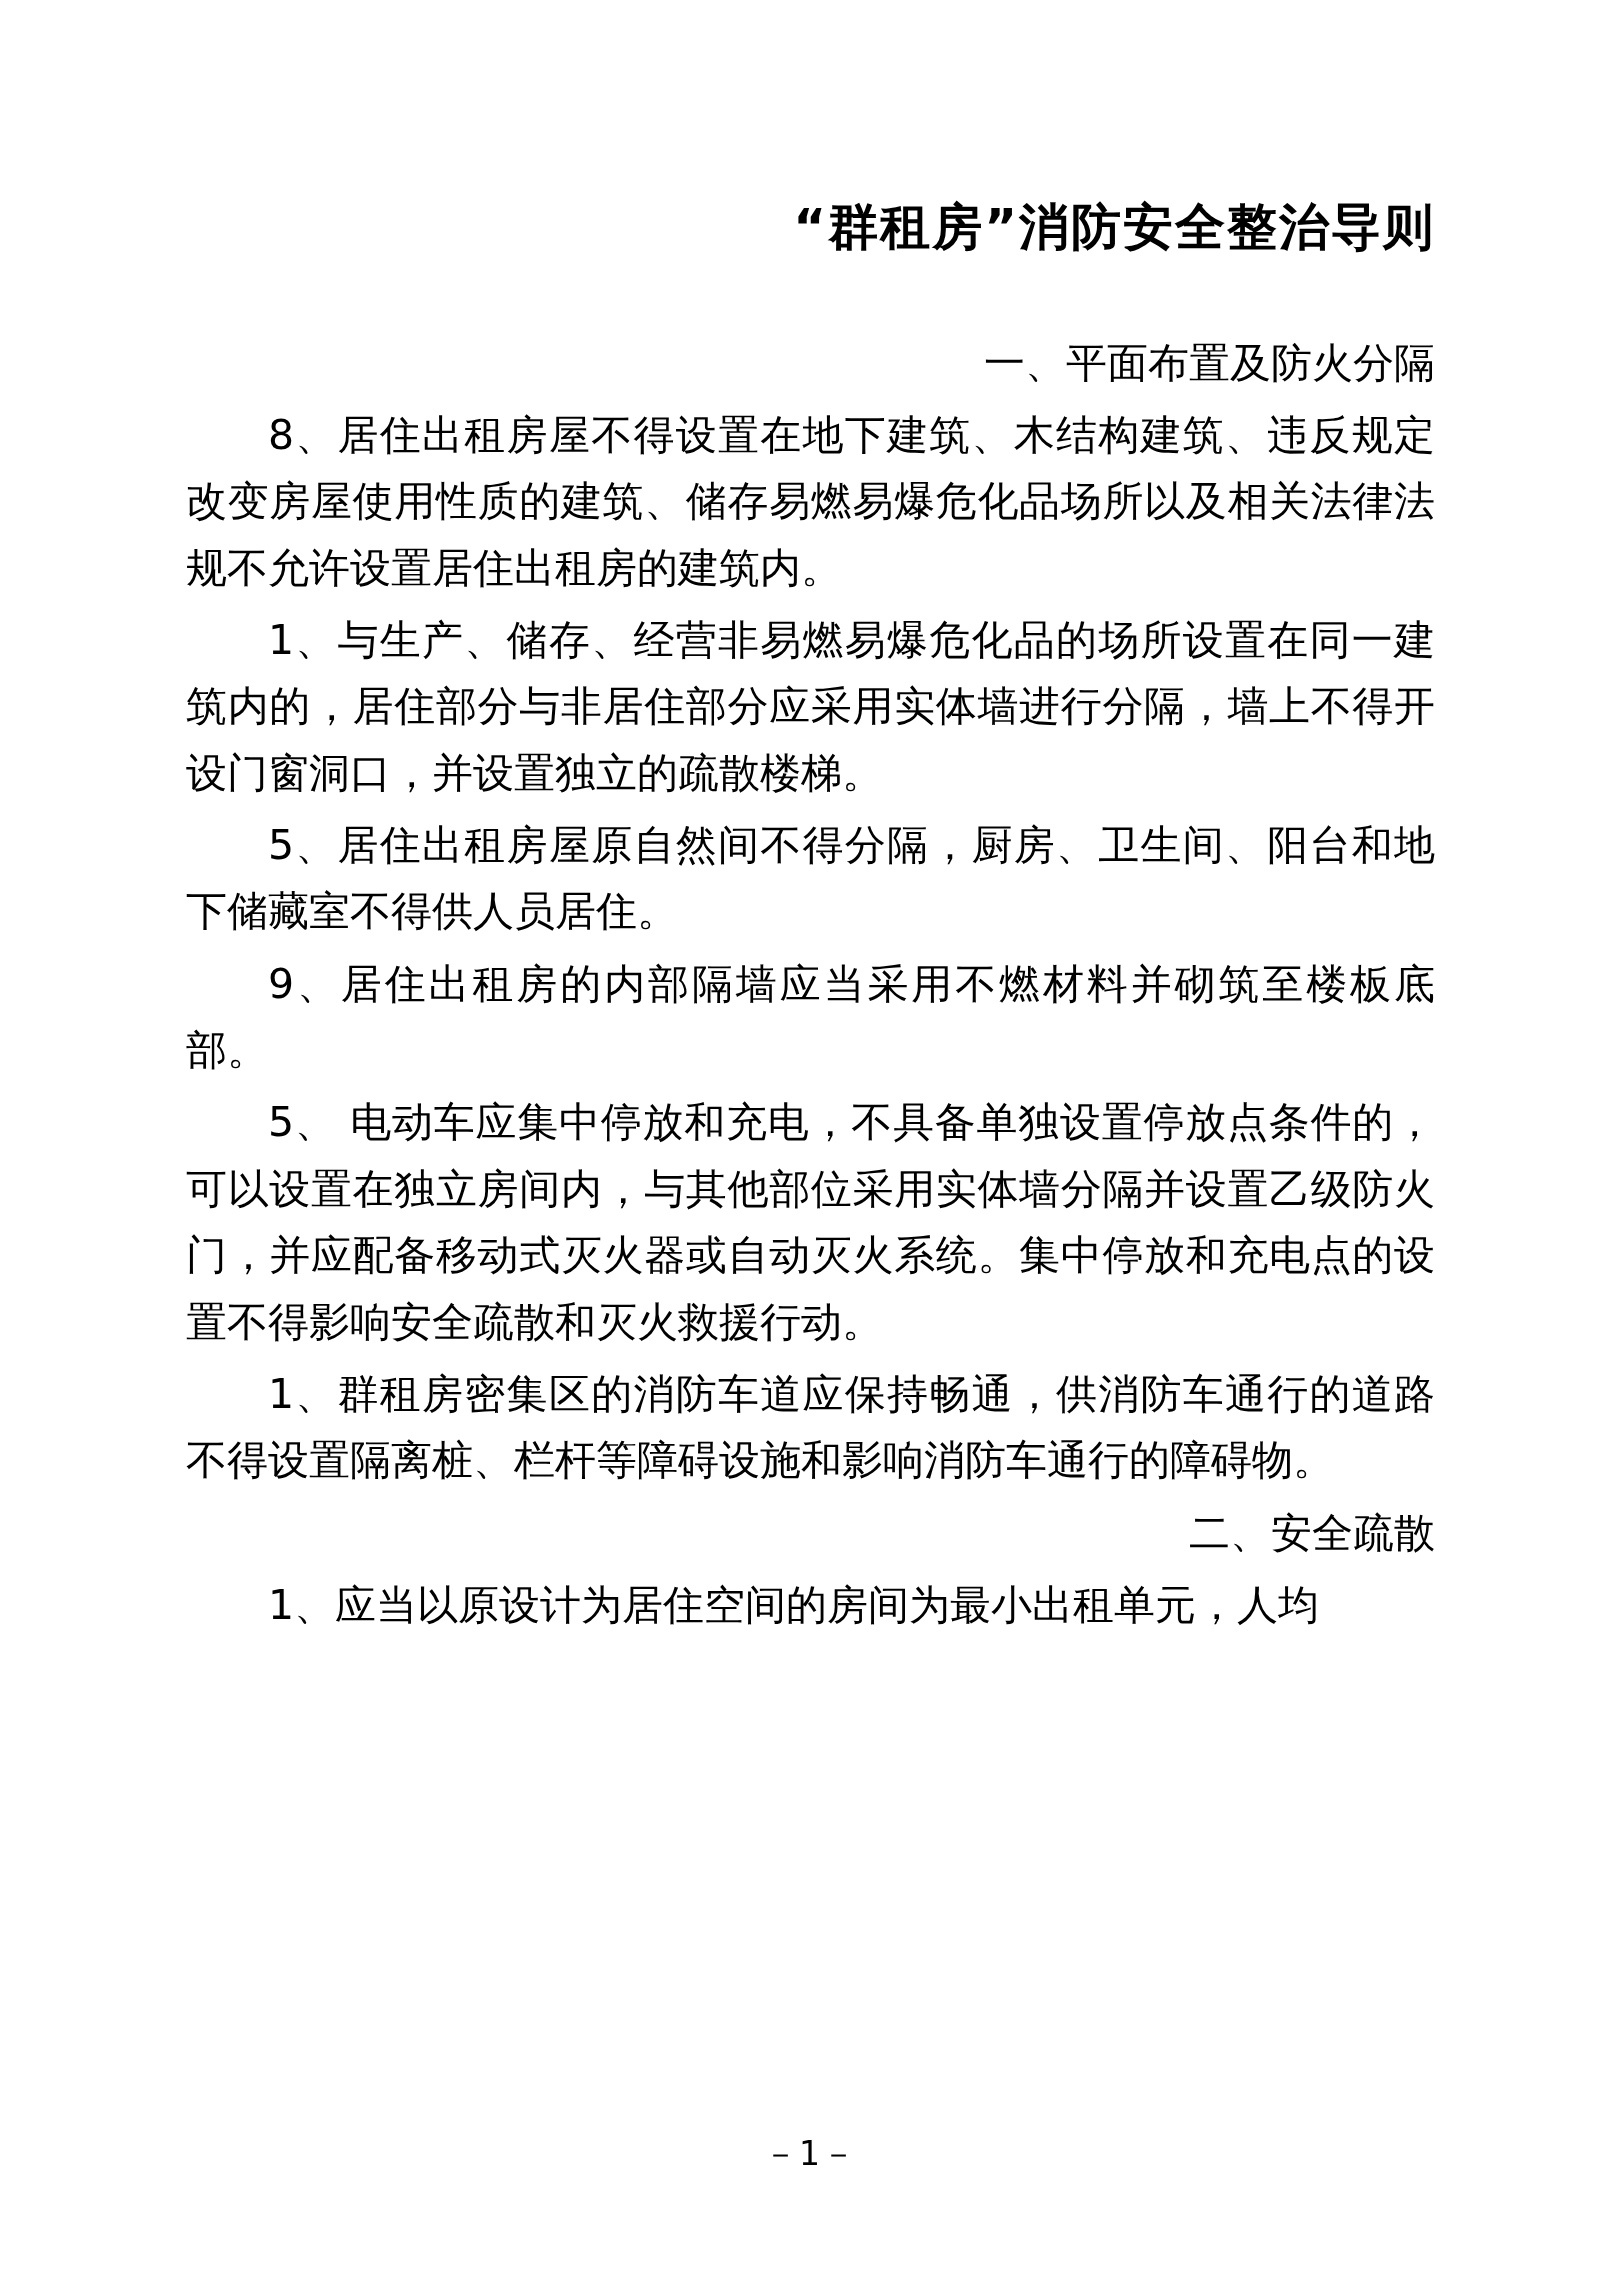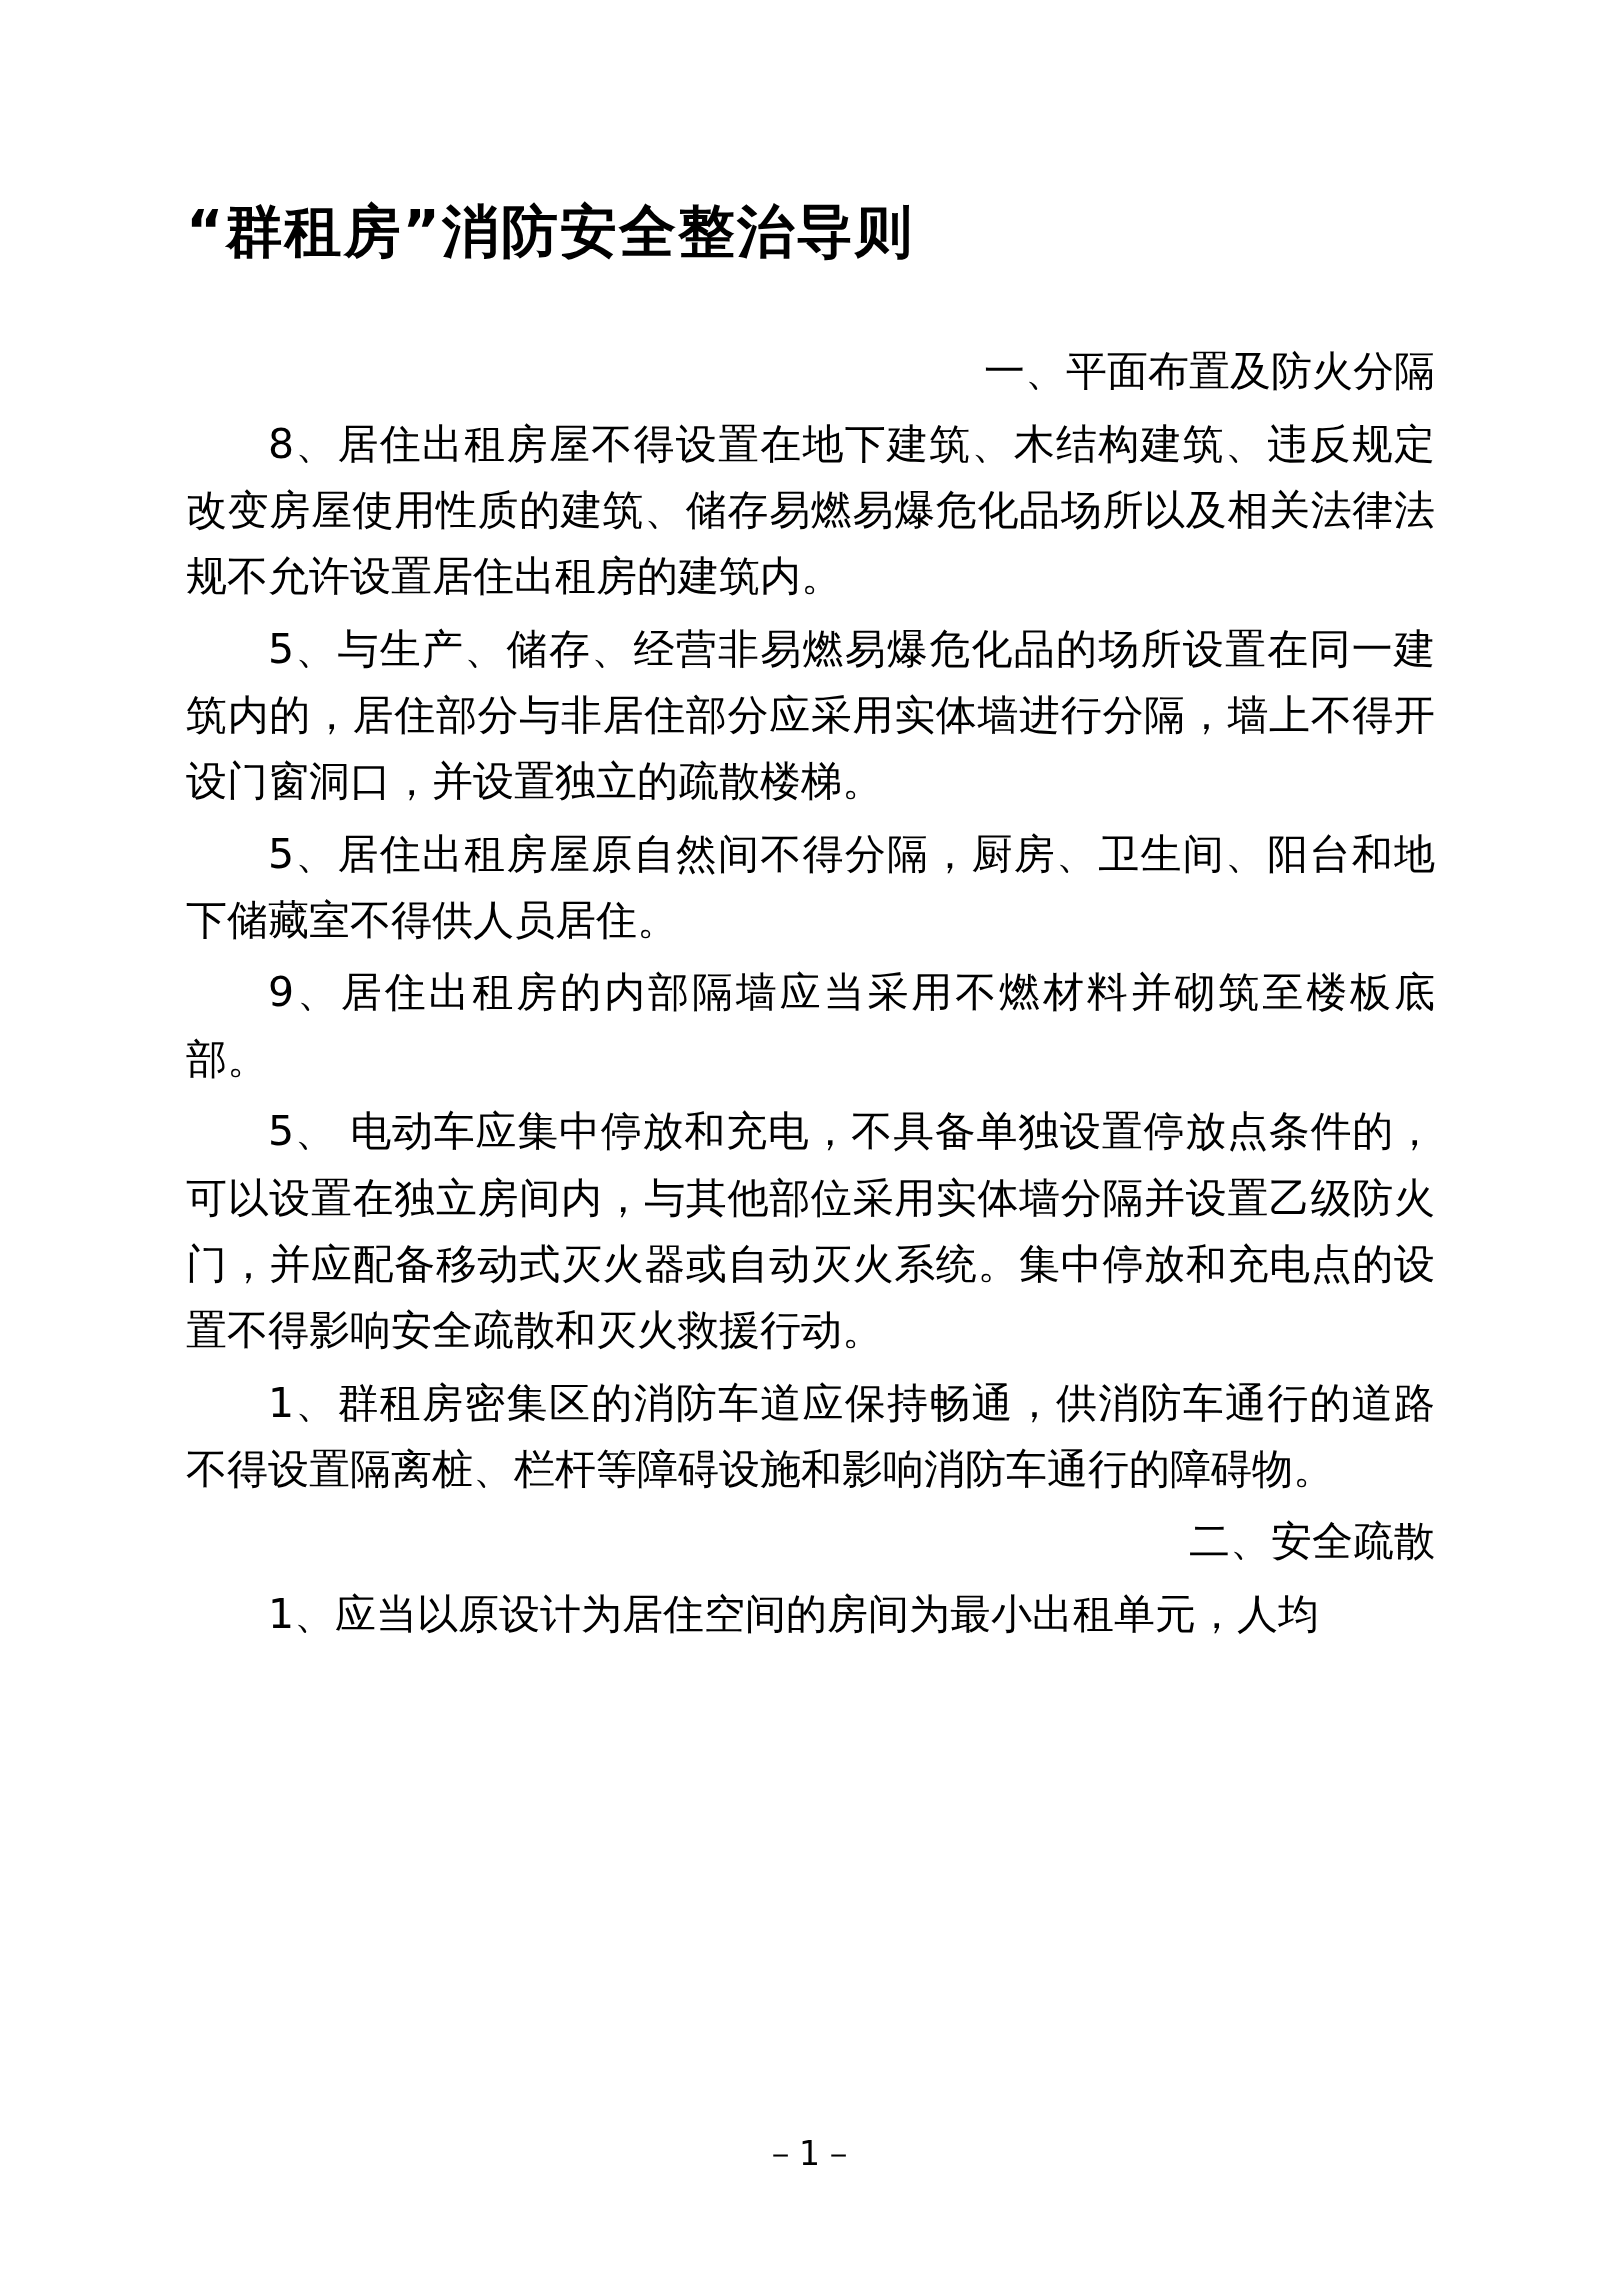--- a/index.html
+++ b/index.html
@@ -16,22 +16,22 @@
     overflow: hidden;
   }
   .page {
     box-sizing: border-box;
     width: 1621px;
     height: 2293px;
     padding: 196px 186px 0 186px;
     position: relative;
   }
   .doc-title {
-    text-align: left;
-    font-size: 57px;
+    text-align: right;
+    font-size: 50px;
     font-weight: 700;
     letter-spacing: 2px;
     line-height: 1.25;
     margin: 0 0 71px 0;
     font-family: "DejaVu Sans", "Liberation Sans", sans-serif;
   }
   .para {
     font-size: 41px;
     line-height: 1.62;
     margin: 0 0 5.9px 0;
@@ -64,21 +64,21 @@
 </head>
 <body>
 
 <div class="page">
 
   <h1 class="doc-title">“群租房”消防安全整治导则</h1>
 
   <div class="section">
     <p class="heading">一、平面布置及防火分隔</p>
     <p class="para">8、居住出租房屋不得设置在地下建筑、木结构建筑、违反规定改变房屋使用性质的建筑、储存易燃易爆危化品场所以及相关法律法规不允许设置居住出租房的建筑内。</p>
-    <p class="para">5、与生产、储存、经营非易燃易爆危化品的场所设置在同一建筑内的，居住部分与非居住部分应采用实体墙进行分隔，墙上不得开设门窗洞口，并设置独立的疏散楼梯。</p>
+    <p class="para">1、与生产、储存、经营非易燃易爆危化品的场所设置在同一建筑内的，居住部分与非居住部分应采用实体墙进行分隔，墙上不得开设门窗洞口，并设置独立的疏散楼梯。</p>
     <p class="para">5、居住出租房屋原自然间不得分隔，厨房、卫生间、阳台和地下储藏室不得供人员居住。</p>
     <p class="para">9、居住出租房的内部隔墙应当采用不燃材料并砌筑至楼板底部。</p>
     <p class="para">5、 电动车应集中停放和充电，不具备单独设置停放点条件的，可以设置在独立房间内，与其他部位采用实体墙分隔并设置乙级防火门，并应配备移动式灭火器或自动灭火系统。集中停放和充电点的设置不得影响安全疏散和灭火救援行动。</p>
     <p class="para">1、群租房密集区的消防车道应保持畅通，供消防车通行的道路不得设置隔离桩、栏杆等障碍设施和影响消防车通行的障碍物。</p>
   </div>
 
   <div class="section">
     <p class="heading">二、安全疏散</p>
     <p class="para">1、应当以原设计为居住空间的房间为最小出租单元，人均</p>
   </div>

